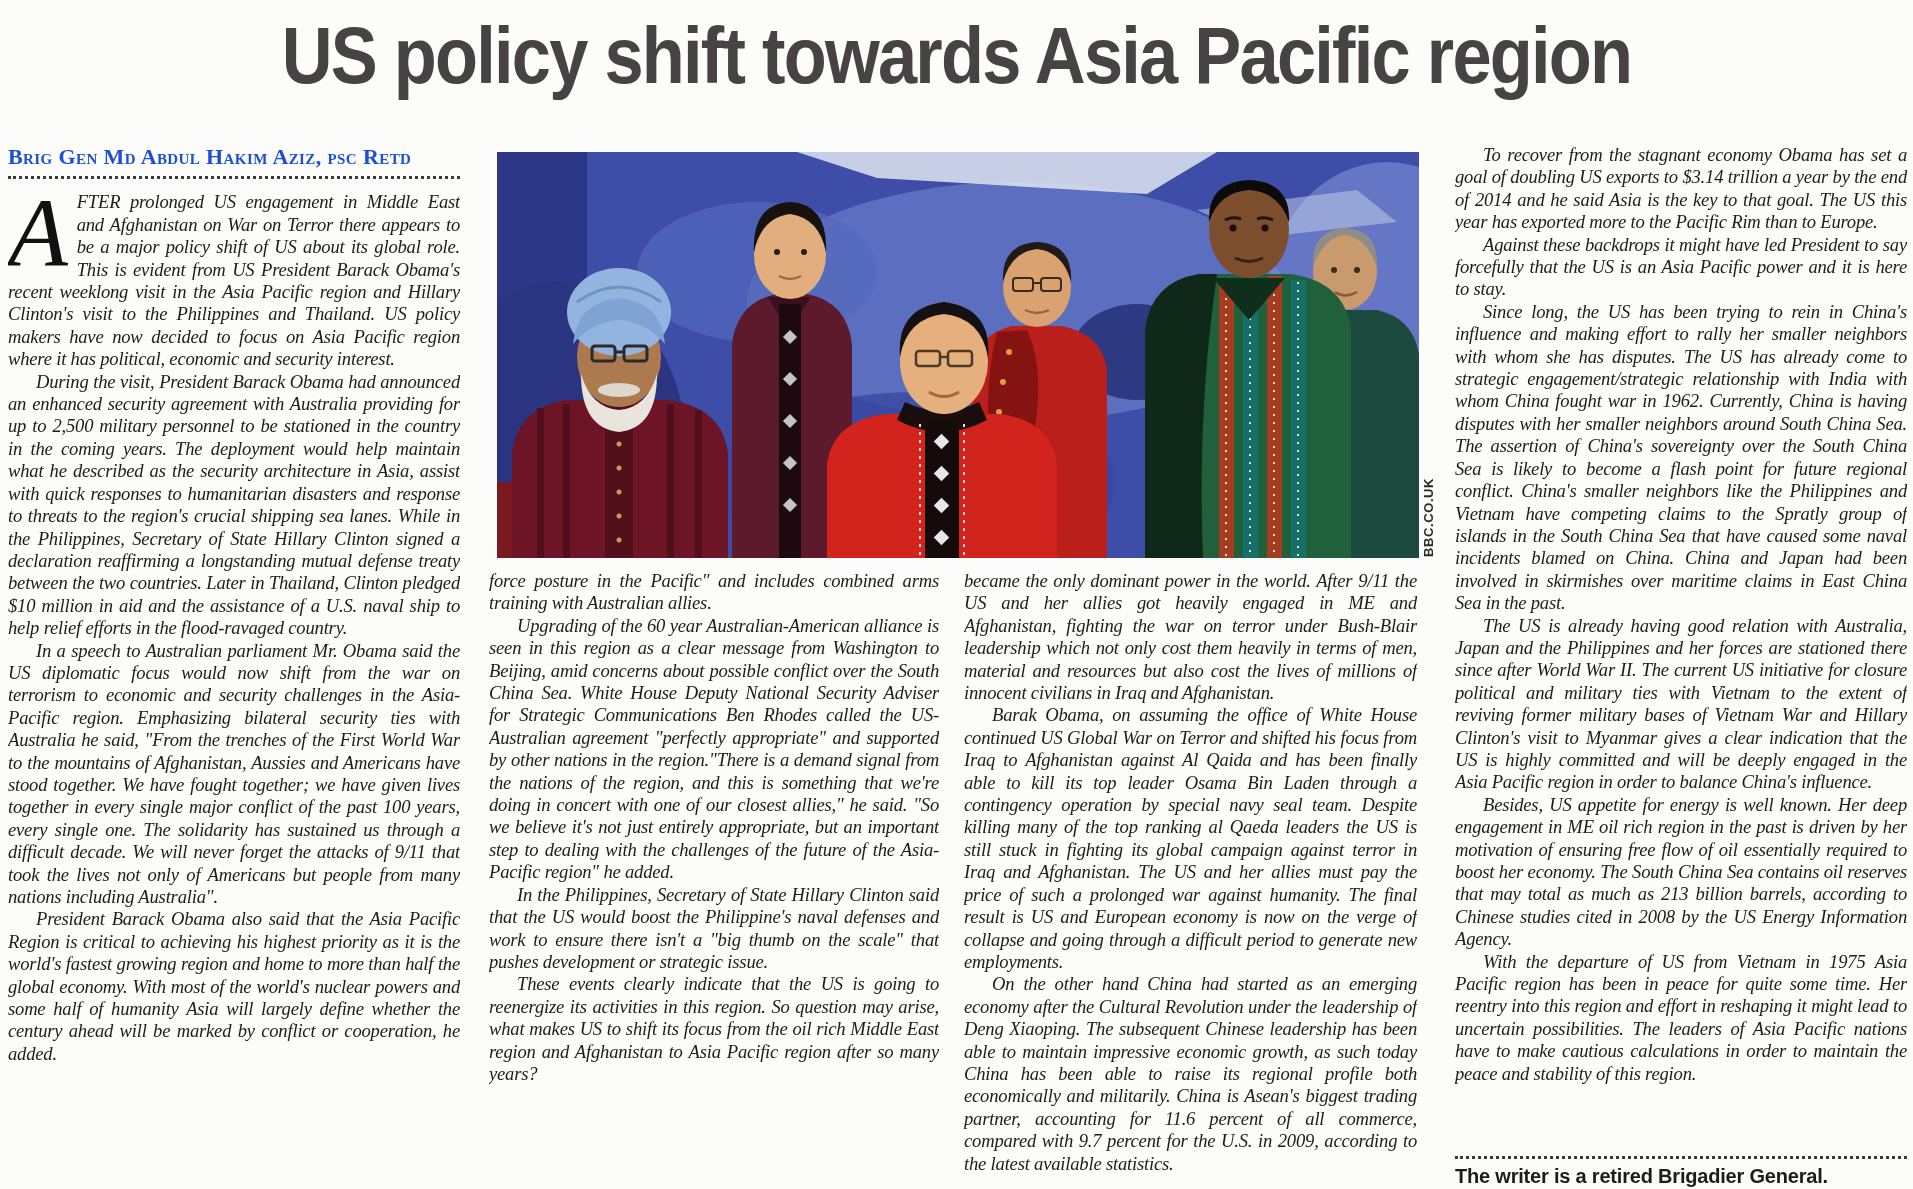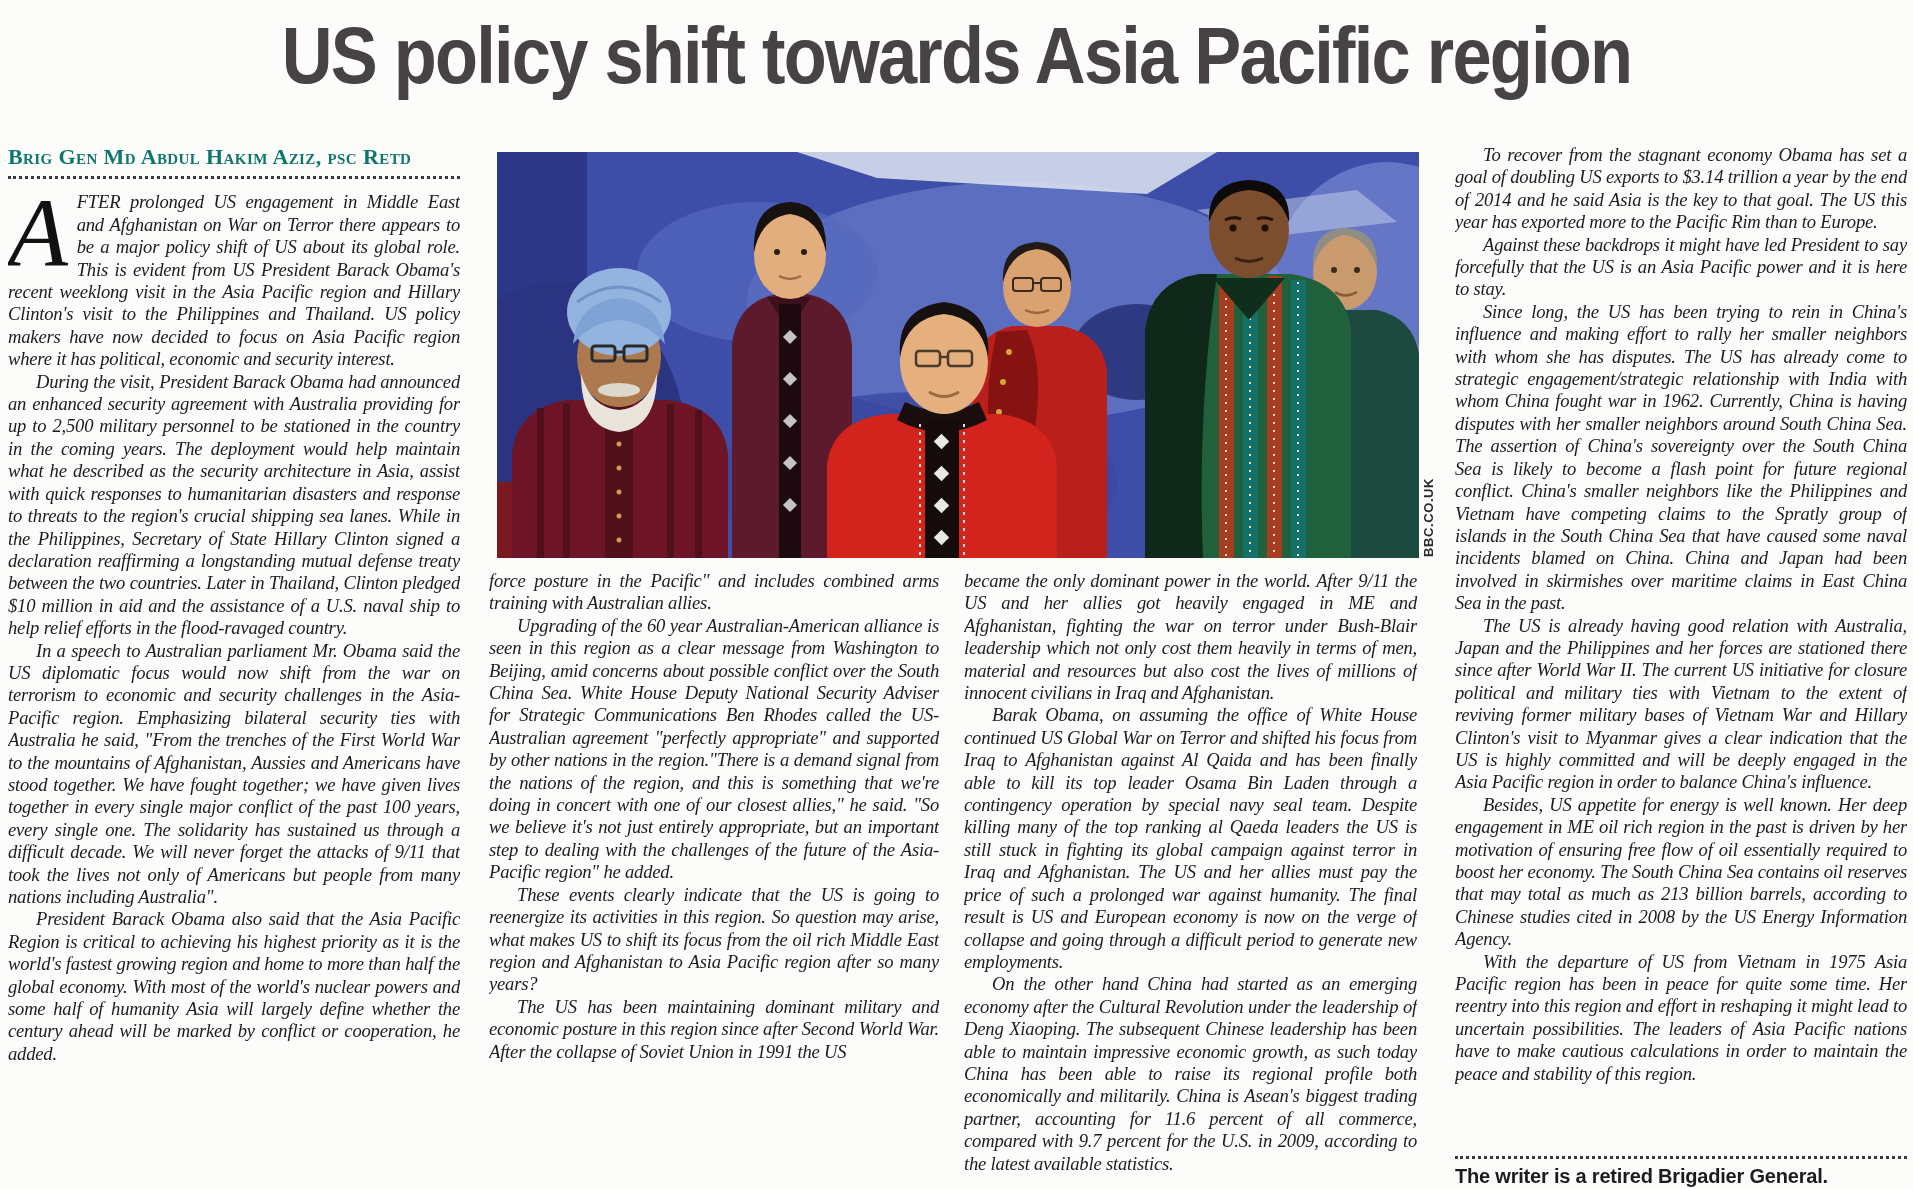--- a/index.html
+++ b/index.html
@@ -40,21 +40,21 @@
   .byline-wrap{
     border-bottom:3px dotted #3a3a3a;
     padding-bottom:7px;
     margin-bottom:12px;
   }
   .byline{
     font-variant:small-caps;
     font-weight:bold;
     font-size:22px;
     letter-spacing:0.4px;
-    color:#0f766e;
+    color:#1d4ed8;
   }
   .dropcap{
     float:left;
     font-size:98px;
     line-height:70px;
     padding:6px 9px 0 0;
     color:#111;
   }
   .photo-frame{
     position:absolute;left:497px;top:152px;width:922px;height:406px;
@@ -235,22 +235,22 @@
       <circle cx="768" cy="76" r="3.5" fill="#1c0f06"></circle>
       <path d="M738,106 Q752,113 766,106" stroke="#3a2212" stroke-width="3" fill="none"></path>
     </g>
   </svg>
 </div>
 <div class="photo-credit">BBC.CO.UK</div>
 
 <div class="col col2">
   <p class="noindent">force posture in the Pacific" and includes combined arms training with Australian allies.</p>
   <p>Upgrading of the 60 year Australian-American alliance is seen in this region as a clear message from Washington to Beijing, amid concerns about possible conflict over the South China Sea. White House Deputy National Security Adviser for Strategic Communications Ben Rhodes called the US-Australian agreement "perfectly appropriate" and supported by other nations in the region."There is a demand signal from the nations of the region, and this is something that we're doing in concert with one of our closest allies," he said. "So we believe it's not just entirely appropriate, but an important step to dealing with the challenges of the future of the Asia-Pacific region" he added.</p>
+  <p>In the Philippines, Secretary of State Hillary Clinton said that the US would boost the Philippine's naval defenses and work to ensure there isn't a "big thumb on the scale" that pushes development or strategic issue.</p>
   <p>These events clearly indicate that the US is going to reenergize its activities in this region. So question may arise, what makes US to shift its focus from the oil rich Middle East region and Afghanistan to Asia Pacific region after so many years?</p>
-  <p>The US has been maintaining dominant military and economic posture in this region since after Second World War. After the collapse of Soviet Union in 1991 the US</p>
 </div>
 
 <div class="col col3">
   <p class="noindent">became the only dominant power in the world. After 9/11 the US and her allies got heavily engaged in ME and Afghanistan, fighting the war on terror under Bush-Blair leadership which not only cost them heavily in terms of men, material and resources but also cost the lives of millions of innocent civilians in Iraq and Afghanistan.</p>
   <p>Barak Obama, on assuming the office of White House continued US Global War on Terror and shifted his focus from Iraq to Afghanistan against Al Qaida and has been finally able to kill its top leader Osama Bin Laden through a contingency operation by special navy seal team. Despite killing many of the top ranking al Qaeda leaders the US is still stuck in fighting its global campaign against terror in Iraq and Afghanistan. The US and her allies must pay the price of such a prolonged war against humanity. The final result is US and European economy is now on the verge of collapse and going through a difficult period to generate new employments.</p>
   <p>On the other hand China had started as an emerging economy after the Cultural Revolution under the leadership of Deng Xiaoping. The subsequent Chinese leadership has been able to maintain impressive economic growth, as such today China has been able to raise its regional profile both economically and militarily. China is Asean's biggest trading partner, accounting for 11.6 percent of all commerce, compared with 9.7 percent for the U.S. in 2009, according to the latest available statistics.</p>
 </div>
 
 <div class="col col4">
   <p>To recover from the stagnant economy Obama has set a goal of doubling US exports to $3.14 trillion a year by the end of 2014 and he said Asia is the key to that goal. The US this year has exported more to the Pacific Rim than to Europe.</p>

